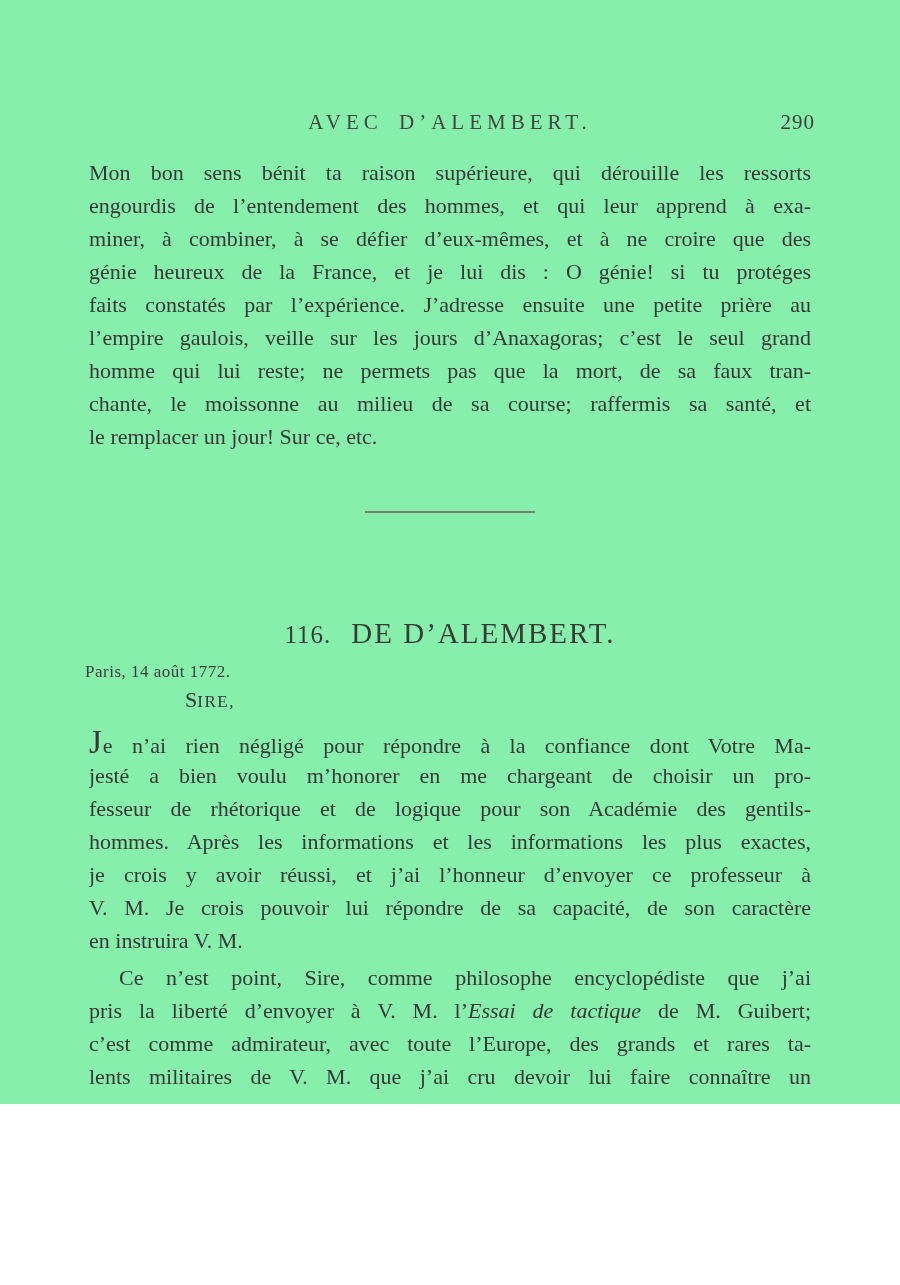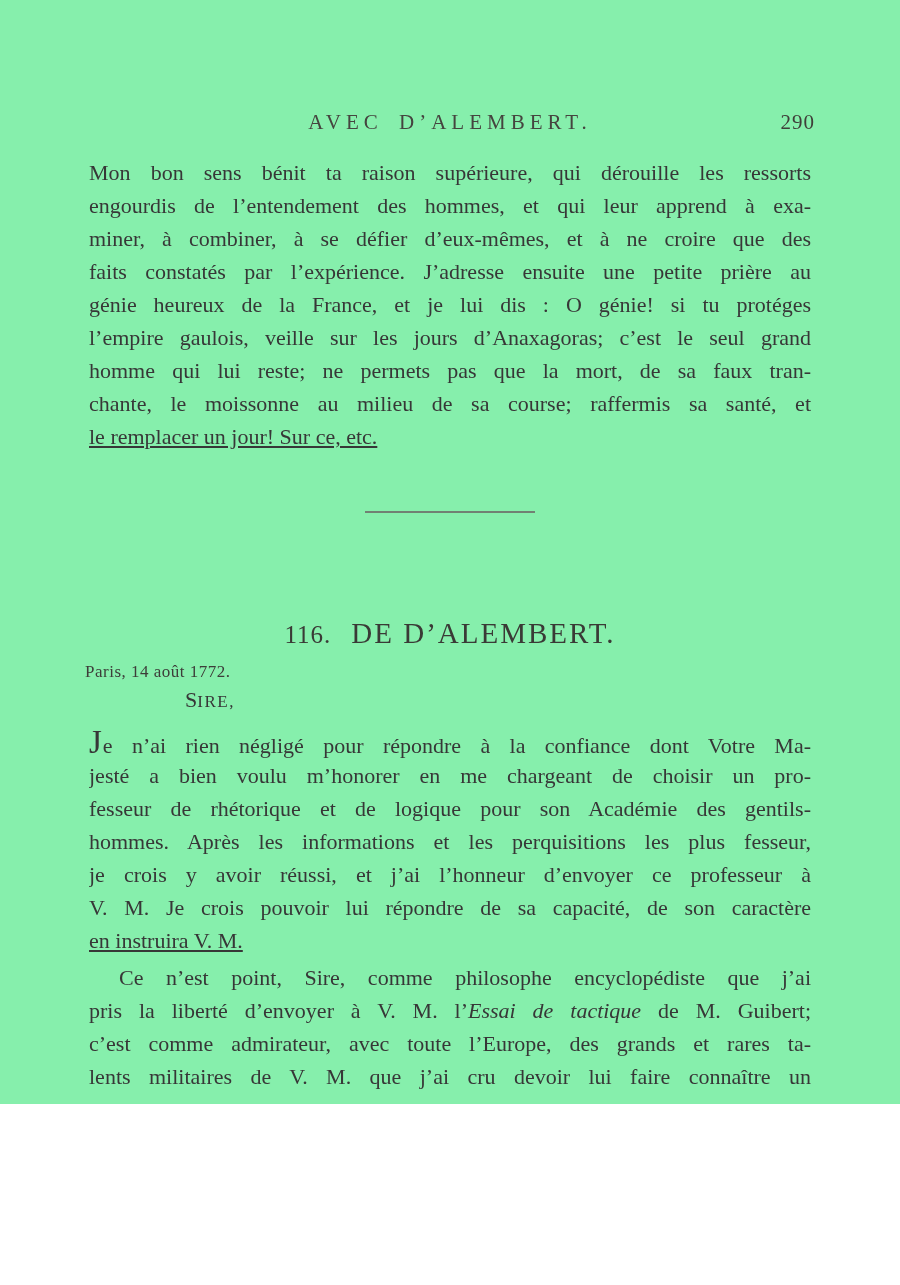--- a/index.html
+++ b/index.html
@@ -42,21 +42,21 @@
   .para { margin: 4px; }
   .para .line {
     font-size: 22px;
     line-height: 33px;
     height: 33px;
     overflow: hidden;
     text-align: justify;
     text-align-last: justify;
     color: #373737;
   }
-  .para .line.lastline { text-align-last: left; text-decoration: underline; }
+  .para .line.lastline { text-align-last: left; }
   .para .line.indent { text-indent: 30px; }
   .p1 { margin-top: 18px; }
   
   .divider {
     border: none;
     border-top: 2px solid #6d6d68;
     width: 170px;
     margin: 58px auto 0 auto;
     opacity: 0.85;
   }
@@ -114,41 +114,41 @@
 
   <div class="running-header">
     <span class="header-title">AVEC D’ALEMBERT.</span>
     <span class="page-number">290</span>
   </div>
 
   <div class="para p1">
     <div class="line">Mon bon sens bénit ta raison supérieure, qui dérouille les ressorts</div>
     <div class="line">engourdis de l’entendement des hommes, et qui leur apprend à exa-</div>
     <div class="line">miner, à combiner, à se défier d’eux-mêmes, et à ne croire que des</div>
+    <div class="line">génie heureux de la France, et je lui dis : O génie! si tu protéges</div>
     <div class="line">faits constatés par l’expérience.  J’adresse ensuite une petite prière au</div>
-    <div class="line">génie heureux de la France, et je lui dis : O génie! si tu protéges</div>
     <div class="line">l’empire gaulois, veille sur les jours d’Anaxagoras; c’est le seul grand</div>
     <div class="line">homme qui lui reste; ne permets pas que la mort, de sa faux tran-</div>
     <div class="line">chante, le moissonne au milieu de sa course; raffermis sa santé, et</div>
     <div class="line lastline">le remplacer un jour!  Sur ce, etc.</div>
   </div>
 
   <hr class="divider">
 
   <h2 class="section-heading"><span class="heading-number">116.</span><span class="heading-title">DE D’ALEMBERT.</span></h2>
 
   <div class="dateline">Paris, 14 août 1772.</div>
 
   <div class="salutation"><span class="sal-cap">S</span><span class="sal-small">IRE,</span></div>
 
   <div class="para p2">
     <div class="line"><span class="initial">J</span><span>e n’ai rien négligé pour répondre à la confiance dont Votre Ma-</span></div>
     <div class="line">jesté a bien voulu m’honorer en me chargeant de choisir un pro-</div>
     <div class="line">fesseur de rhétorique et de logique pour son Académie des gentils-</div>
-    <div class="line">hommes.  Après les informations et les perquisitions les plus fesseur,</div>
+    <div class="line">hommes.  Après les informations et les informations les plus exactes,</div>
     <div class="line">je crois y avoir réussi, et j’ai l’honneur d’envoyer ce professeur à</div>
     <div class="line">V. M.  Je crois pouvoir lui répondre de sa capacité, de son caractère</div>
     <div class="line lastline">en instruira V. M.</div>
   </div>
 
   <div class="para p3">
     <div class="line indent">Ce n’est point, Sire, comme philosophe encyclopédiste que j’ai</div>
     <div class="line"><span>pris la liberté d’envoyer à V. M. l’</span><i class="book-title-italic">Essai de tactique</i><span> de M. Guibert;</span></div>
     <div class="line">c’est comme admirateur, avec toute l’Europe, des grands et rares ta-</div>
     <div class="line">lents militaires de V. M. que j’ai cru devoir lui faire connaître un</div>

